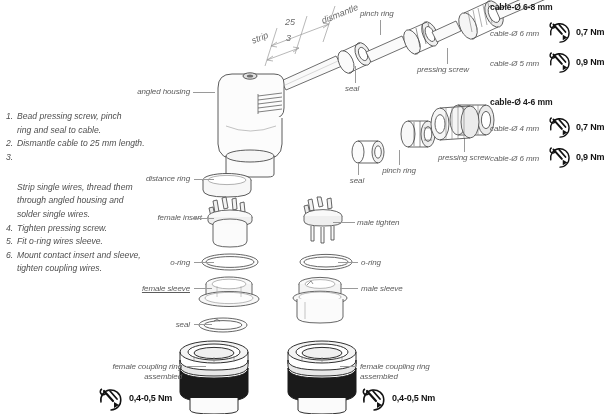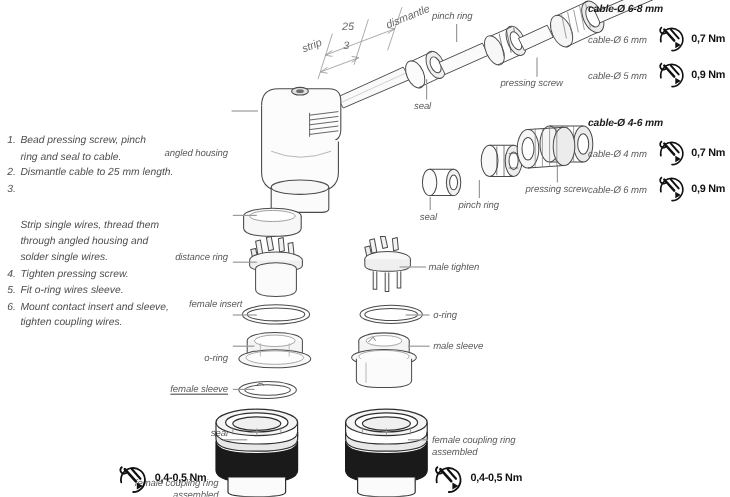--- a/index.html
+++ b/index.html
@@ -18,26 +18,25 @@
 
   .lbl {
     position: absolute;
     font-style: italic;
     font-size: 8px;
     line-height: 9.5px;
     color: #5c5c5c;
     white-space: pre;
     letter-spacing: -0.1px;
   }
-  .lbl.r { text-align: right; margin-top: 36px; }
+  .lbl.r { text-align: right; }
   .lbl.c { text-align: center; }
 
   .hdr {
     position: absolute;
-    font-style: italic;
     font-weight: bold;
     font-size: 8.6px;
     color: #1b1b1b;
     white-space: pre;
     letter-spacing: -0.1px;
   }
   .torque {
     position: absolute;
     font-weight: bold;
     font-size: 9px;

